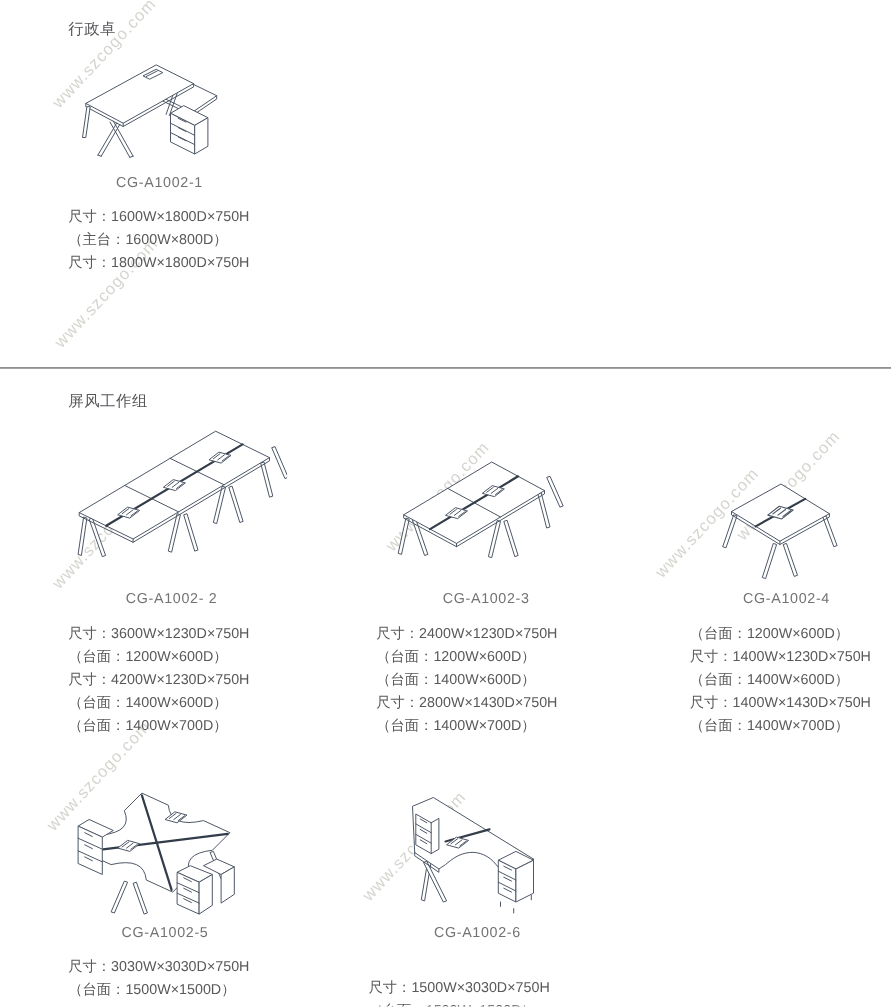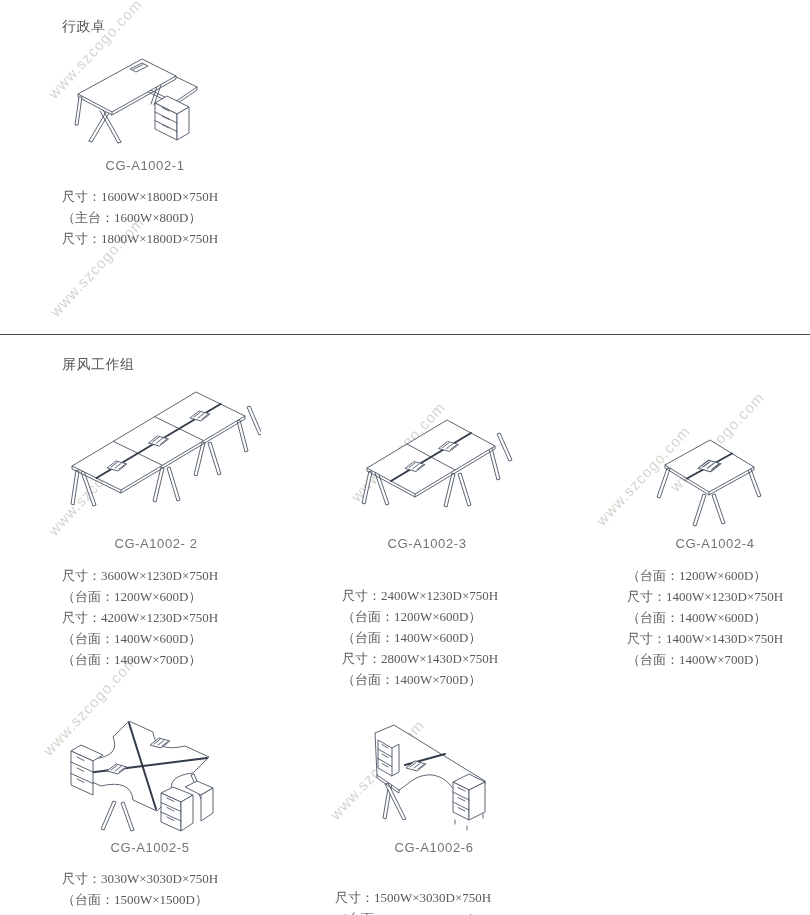--- a/index.html
+++ b/index.html
@@ -3,21 +3,21 @@
 <meta charset="utf-8">
 <style>
   html,body{margin:0;padding:0;}
   body{
     width:810px;height:915px;background:#ffffff;position:relative;overflow:hidden;
     font-family:"Liberation Sans","DejaVu Sans",sans-serif;color:#58595b;
   }
   .abs{position:absolute;margin-left:37px;}
   .heading{font-size:14px;color:#55565a;letter-spacing:0.5px;}
   .model{font-size:13px;color:#737373;text-align:center;letter-spacing:0.6px;}
-  .specs{font-size:13px;line-height:21px;color:#58595b;white-space:nowrap;font-family:Liberation Serif, serif;}
+  .specs{font-size:13px;line-height:21px;color:#58595b;white-space:nowrap;}
   .divider{position:absolute;left:0;top:334px;width:810px;height:0;border-top:1px solid #4a4a4a;}
   .wm{
     position:absolute;font-size:15px;letter-spacing:1px;white-space:nowrap;
     color:rgba(187,183,173,0.6);transform:rotate(-47deg);transform-origin:center center;
     pointer-events:none;
   }
   svg{display:block;}
   .ln{stroke:#4b5564;stroke-width:0.9;fill:none;stroke-linejoin:round;stroke-linecap:round;}
   .fw{stroke:#4b5564;stroke-width:0.9;fill:#ffffff;stroke-linejoin:round;}
   .spine{stroke:#333c49;stroke-width:2;fill:none;stroke-linecap:round;}
@@ -119,31 +119,31 @@
     <path class="fw" d="M57,72 L67,101 L70,100 L60,71 Z"></path>
     <path class="fw" d="M93,47 L103,74 L106,73 L96,46 Z"></path>
     <path class="fw" d="M10,42 L55,17 L99,44 L54,69 Z"></path>
     <path class="ln" d="M10,42 L10,45 L54,72 L54,69 M54,72 L99,47 L99,44"></path>
     <path class="spine" d="M32,55.5 L77,30.5"></path>
     <use href="#tray" transform="translate(54.5,43) scale(1.15)"></use>
   </svg>
 </div>
 
 <div class="abs model" style="left:28px;top:536px;width:182px">CG-A1002- 2</div>
-<div class="abs model" style="left:319px;top:536px;width:142px">CG-A1002-3</div>
+<div class="abs model" style="left:334px;top:536px;width:142px">CG-A1002-3</div>
 <div class="abs model" style="left:612px;top:536px;width:132px">CG-A1002-4</div>
 
 <div class="abs specs" style="left:25px;top:565px">
   <div>尺寸：3600W×1230D×750H</div>
   <div>（台面：1200W×600D）</div>
   <div>尺寸：4200W×1230D×750H</div>
   <div>（台面：1400W×600D）</div>
   <div>（台面：1400W×700D）</div>
 </div>
-<div class="abs specs" style="left:305px;top:585px">
+<div class="abs specs" style="left:305px;top:565px">
   <div>尺寸：2400W×1230D×750H</div>
   <div>（台面：1200W×600D）</div>
   <div>（台面：1400W×600D）</div>
   <div>尺寸：2800W×1430D×750H</div>
   <div>（台面：1400W×700D）</div>
 </div>
 <div class="abs specs" style="left:590px;top:565px">
   <div>（台面：1200W×600D）</div>
   <div>尺寸：1400W×1230D×750H</div>
   <div>（台面：1400W×600D）</div>

